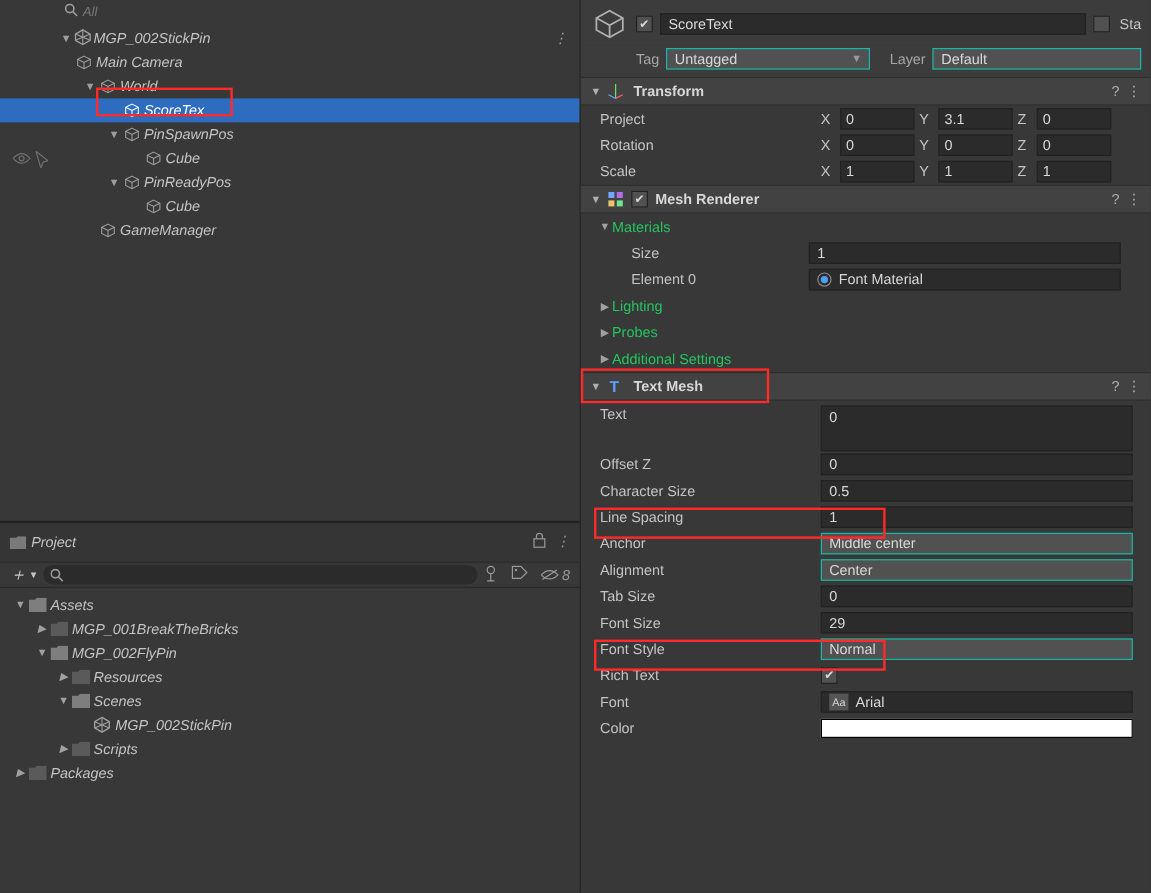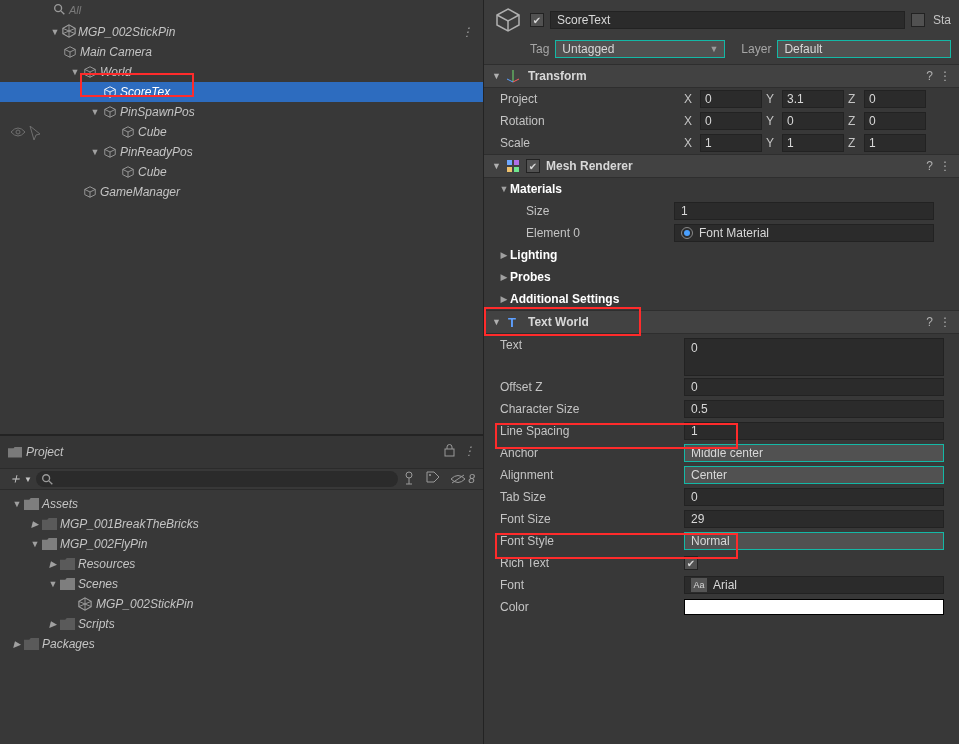--- a/index.html
+++ b/index.html
@@ -153,21 +153,21 @@
   }
   .num-field {
     height: 18px; background: #2b2b2b; border: 1px solid #222; color: #d8d8d8;
     display: flex; align-items: center; padding: 0 4px; width: 62px;
   }
   .axis-label { color: #c4c4c4; width: 12px; }
   .sub-fold { width: 12px; font-size: 9px; color: #a0a0a0; text-align: center; }
   .sub-head {
     display: flex; align-items: center; height: 22px; padding: 0 8px 0 8px;
   }
-  .sub-head .title { font-weight: bold; color: #ffffff; }
+  .sub-head .title { font-weight: normal; color: #22c55e; }
   .multiline-val {
     background: #2b2b2b; border: 1px solid #222; color: #d8d8d8; padding: 2px 6px;
     min-height: 38px; width: 260px;
   }
   .radio-dot {
     width: 12px; height: 12px; border-radius: 50%; border: 1px solid #888;
     display: inline-flex; align-items: center; justify-content: center; margin-right: 2px;
   }
   .radio-dot::after { content: ""; width: 6px; height: 6px; border-radius: 50%; background: #4aa0ff; }
   .color-swatch { width: 260px; height: 16px; background: #fff; border: 1px solid #000; }
@@ -534,21 +534,21 @@
   </div>
 
   <div style="position:relative;">
     <div class="comp-header">
       <span class="fold">▼</span>
       <span class="comp-icon">
         <svg width="14" height="14" viewBox="0 0 14 14">
             <text x="2" y="12" font-size="13" font-weight="bold" fill="#5ea0ff">T</text>
           </svg>
       </span>
-      <span class="comp-title">Text World</span>
+      <span class="comp-title">Text Mesh</span>
       <span class="comp-right">
         <span>?</span>
         <span>⋮</span>
       </span>
     </div>
     <div class="highlight-box-red" style="left:0px; top:-3px; width:157px; height:29px;"></div>
   </div>
 
   <div style="position:relative;">
 

